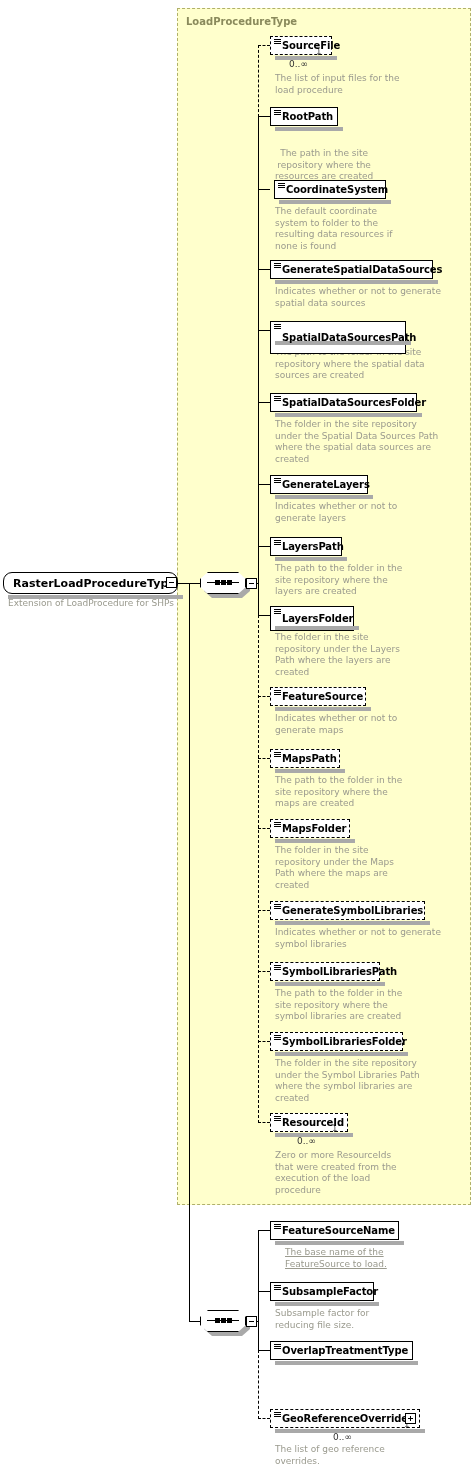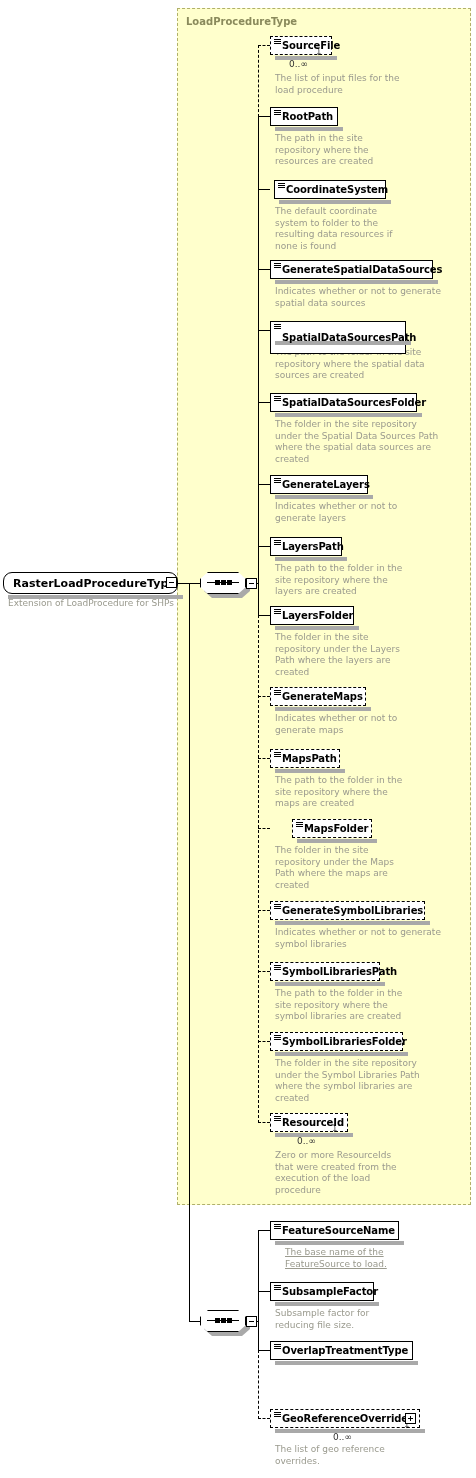--- a/index.html
+++ b/index.html
@@ -200,21 +200,21 @@
     <div class="dln h" style="left: 258px; top: 45px; width: 12px; height: 0px;"></div>
     <div class="node" style="left: 270px; top: 107px; width: 68px; height: 19px;">
       <div class="shadow" style="width: 68px;"></div>
       <div class="elem-icon">
         <i></i>
         <i></i>
         <i></i>
       </div>
       <span class="node-label">RootPath</span>
     </div>
-    <div class="doc" style="left: 275px; top: 133px;">The path in the site
+    <div class="doc" style="left: 275px; top: 148px; text-align: center;">The path in the site
 repository where the
 resources are created</div>
     <div class="ln h" style="left: 258px; top: 116px; width: 12px; height: 1px;"></div>
     <div class="node" style="left: 274px; top: 180px; width: 112px; height: 19px;">
       <div class="shadow" style="width: 112px;"></div>
       <div class="elem-icon">
         <i></i>
         <i></i>
         <i></i>
       </div>
@@ -282,60 +282,60 @@
         <i></i>
         <i></i>
         <i></i>
       </div>
       <span class="node-label">LayersPath</span>
     </div>
     <div class="doc" style="left: 275px; top: 563px;">The path to the folder in the
 site repository where the
 layers are created</div>
     <div class="ln h" style="left: 258px; top: 546px; width: 12px; height: 1px;"></div>
-    <div class="node" style="left: 270px; top: 606px; width: 84px; height: 19px;">
+    <div class="node" style="left: 270px; top: 606px; width: 84px; height: 25px;">
       <div class="shadow" style="width: 84px;"></div>
       <div class="elem-icon">
         <i></i>
         <i></i>
         <i></i>
       </div>
       <span class="node-label">LayersFolder</span>
     </div>
     <div class="doc" style="left: 275px; top: 632px;">The folder in the site
 repository under the Layers
 Path where the layers are
 created</div>
     <div class="ln h" style="left: 258px; top: 615px; width: 12px; height: 1px;"></div>
     <div class="node optional" style="left: 270px; top: 687px; width: 96px; height: 19px;">
       <div class="shadow" style="width: 96px;"></div>
       <div class="elem-icon">
         <i></i>
         <i></i>
         <i></i>
       </div>
-      <span class="node-label">GenerateMaps</span>
+      <span class="node-label">FeatureSource</span>
     </div>
     <div class="doc" style="left: 275px; top: 713px;">Indicates whether or not to
 generate maps</div>
     <div class="dln h" style="left: 258px; top: 696px; width: 12px; height: 0px;"></div>
     <div class="node optional" style="left: 270px; top: 749px; width: 70px; height: 19px;">
       <div class="shadow" style="width: 70px;"></div>
       <div class="elem-icon">
         <i></i>
         <i></i>
         <i></i>
       </div>
       <span class="node-label">MapsPath</span>
     </div>
     <div class="doc" style="left: 275px; top: 775px;">The path to the folder in the
 site repository where the
 maps are created</div>
     <div class="dln h" style="left: 258px; top: 758px; width: 12px; height: 0px;"></div>
-    <div class="node optional" style="left: 270px; top: 819px; width: 80px; height: 19px; margin-left: 22px;">
+    <div class="node optional" style="left: 270px; top: 819px; width: 80px; height: 19px;">
       <div class="shadow" style="width: 80px;"></div>
       <div class="elem-icon">
         <i></i>
         <i></i>
         <i></i>
       </div>
       <span class="node-label">MapsFolder</span>
     </div>
     <div class="doc" style="left: 275px; top: 845px;">The folder in the site
 repository under the Maps

